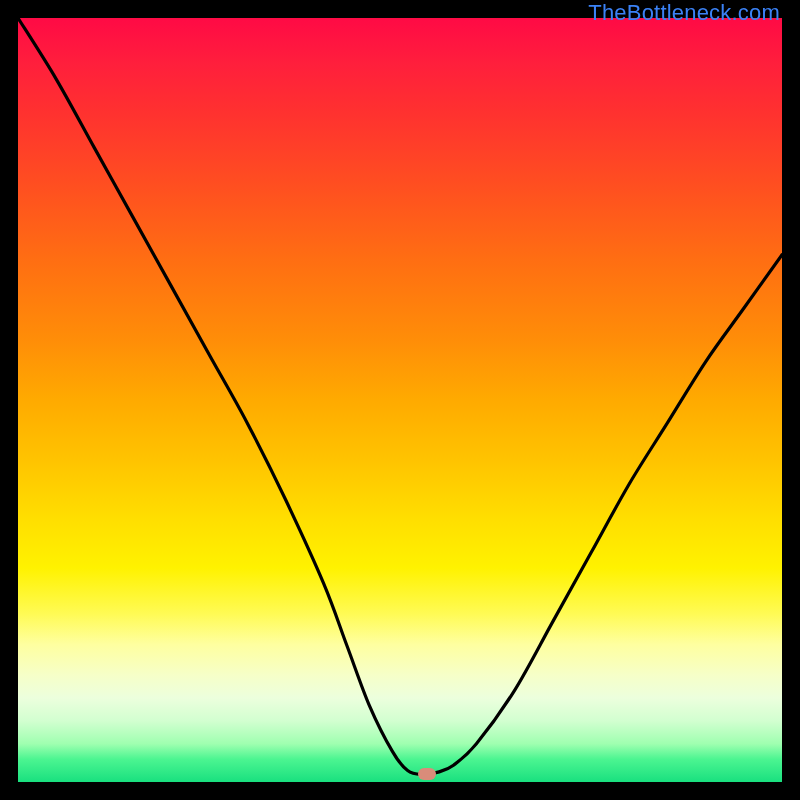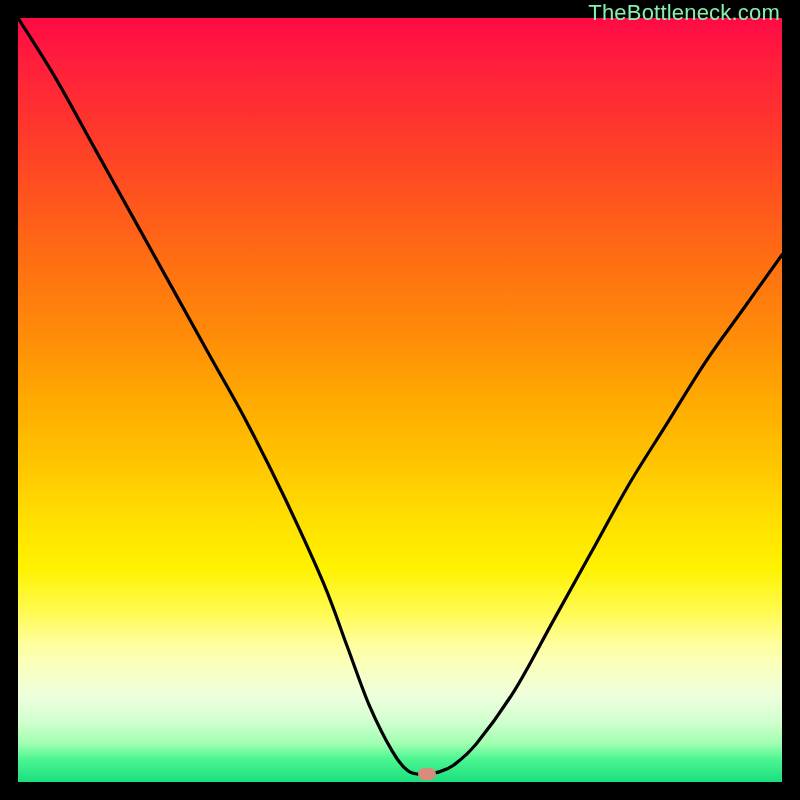--- a/index.html
+++ b/index.html
@@ -43,21 +43,21 @@
       #d2ffd0 92%,
       #9fffb0 95%,
       #4cf591 97%,
       #19e07f 100%
     );
   }
   .watermark {
     position: absolute;
     top: 0px;
     right: 20px;
-    color: #86efac;
+    color: #3b82f6;
     font-size: 22px;
     font-weight: 500;
     letter-spacing: 0.2px;
     user-select: none;
   }
   svg.curve {
     position: absolute;
     left: 0;
     top: 0;
     width: 764px;

